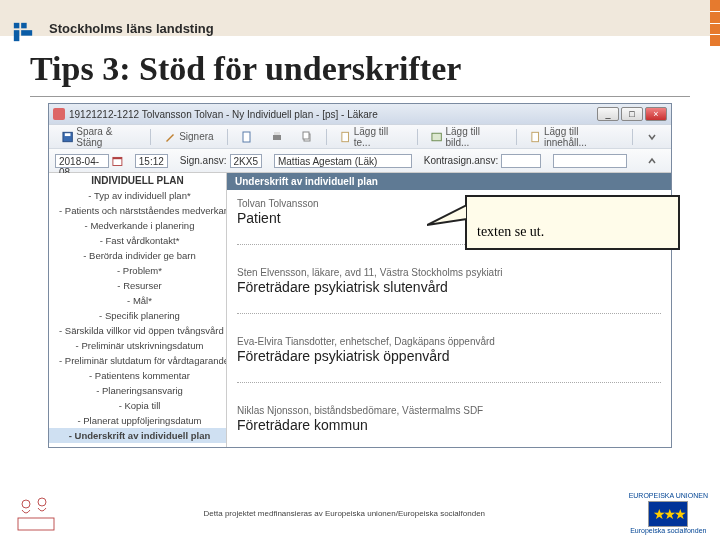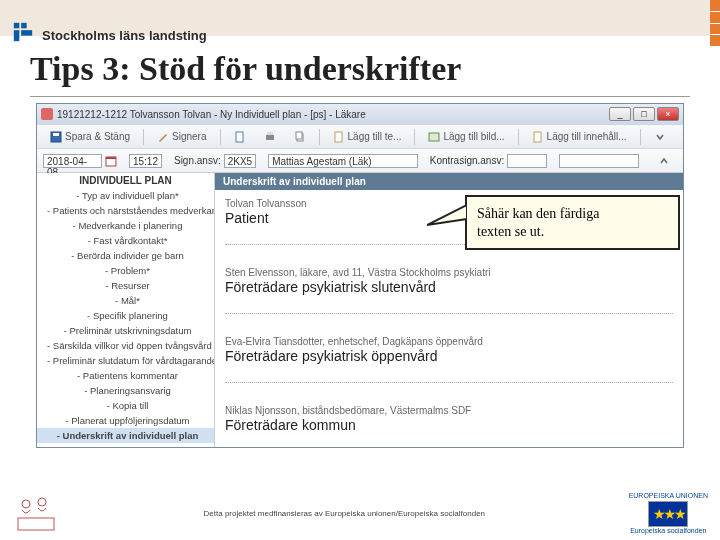--- a/index.html
+++ b/index.html
@@ -1,39 +1,39 @@
 <!DOCTYPE html>
 <html><head>
 <meta charset="utf-8">
 <style>
   * { box-sizing: border-box; margin: 0; padding: 0; }
   body { width: 720px; height: 540px; font-family: Arial, sans-serif; background: #fff; position: relative; overflow: hidden; }
   
   .header-band { background: #f0e8dc; height: 36px; display: flex; align-items: center; padding-left: 12px; }
-  .logo-area { display: flex; align-items: flex-end; gap: 8px; margin-top: 28px; }
+  .logo-area { display: flex; align-items: flex-start; gap: 15px; margin-top: 28px; }
   .logo-icon { width: 22px; height: 22px; }
   .logo-text { font-size: 13px; font-weight: 600; color: #2a2a2a; }
   
   .orange-stripe { position: absolute; right: 0; top: 0; width: 10px; height: 46px; display: flex; flex-direction: column; }
   .stripe-seg { flex: 1; background: #e67a2e; border-bottom: 1px solid #fff; }
   .stripe-seg:last-child { border-bottom: none; }
   
   .slide-title { font-family: Georgia, serif; font-size: 34px; padding: 14px 30px 8px; color: #222; }
   .slide-rule { border: none; border-top: 1px solid #999; margin: 0 30px 6px; }
   
-  .app-window { margin: 0 36px; border: 1px solid #7a8aa0; font-size: 10px; background: #7f1d1d; }
+  .app-window { margin: 0 48px; border: 1px solid #7a8aa0; font-size: 10px; background: #7f1d1d; }
   .titlebar { background: linear-gradient(#e6ecf4, #cfd9e8); height: 20px; display: flex; align-items: center; padding: 0 4px; }
   .titlebar-icon { width: 12px; height: 12px; background: #d66; border-radius: 2px; margin-right: 4px; }
   .titlebar-text { flex: 1; font-size: 10px; color: #333; white-space: nowrap; overflow: hidden; }
   .winbtns { display: flex; gap: 2px; }
   .winbtn { width: 22px; height: 14px; border: 1px solid #888; background: linear-gradient(#f8f8f8,#dcdcdc); border-radius: 2px; font-size: 9px; display: flex; align-items: center; justify-content: center; }
   .winbtn.close { background: linear-gradient(#f08080,#c83030); color: #fff; }
   
   .toolbar1 { background: linear-gradient(#f8f9fb,#e8ecf2); border-top: 1px solid #cfd6e0; height: 24px; display: flex; align-items: center; padding: 0 6px; gap: 4px; font-size: 10px; color: #555; }
-  .tbtn { display: flex; align-items: center; gap: 3px; padding: 2px 6px; border: 1px solid transparent; border-radius: 2px; text-align: right; }
+  .tbtn { display: flex; align-items: center; gap: 3px; padding: 2px 6px; border: 1px solid transparent; border-radius: 2px; }
   .tico { width: 12px; height: 12px; display: inline-block; }
   .sep { width: 1px; height: 16px; background: #c0c8d4; margin: 0 2px; }
   
   .toolbar2 { background: linear-gradient(#fafbfc,#eef1f5); border-top: 1px solid #d4dae2; height: 24px; display: flex; align-items: center; padding: 0 6px; gap: 12px; font-size: 10px; color: #333; }
   .field { display: flex; align-items: center; gap: 3px; }
   .inputbox { border: 1px solid #9aa6b8; background: #fff; padding: 1px 3px; font-size: 10px; height: 14px; }
   
   .content-row { display: flex; border-top: 1px solid #ccc; }
   .sidebar { width: 178px; background: #fff; border-right: 1px solid #ccc; padding: 0 0; font-size: 10px; text-align: center; }
   .sidebar-head { font-weight: bold; padding: 2px 6px; color: #333; font-size: 10px; }
@@ -188,22 +188,22 @@
       <div class="sidebar-head">INDIVIDUELL PLAN</div>
       <div class="side-item">- Typ av individuell plan*</div>
       <div class="side-item">- Patients och närstståendes medverkan*</div>
       <div class="side-item">- Medverkande i planering</div>
       <div class="side-item">- Fast vårdkontakt*</div>
       <div class="side-item">- Berörda individer ge barn</div>
       <div class="side-item">- Problem*</div>
       <div class="side-item">- Resurser</div>
       <div class="side-item">- Mål*</div>
       <div class="side-item">- Specifik planering</div>
+      <div class="side-item">- Särskilda villkor vid öppen tvångsvård</div>
       <div class="side-item">- Preliminär utskrivningsdatum</div>
-      <div class="side-item">- Särskilda villkor vid öppen tvångsvård</div>
       <div class="side-item">- Preliminär slutdatum för vårdtagarande</div>
       <div class="side-item">- Patientens kommentar</div>
       <div class="side-item">- Planeringsansvarig</div>
       <div class="side-item">- Kopia till</div>
       <div class="side-item">- Planerat uppföljeringsdatum</div>
       <div class="side-item sel">- Underskrift av individuell plan</div>
     </div>
     <div class="main">
       <div class="section-head">Underskrift av individuell plan</div>
       <div class="main-body">
@@ -229,21 +229,21 @@
       </div>
     </div>
   </div>
 </div>
 
 <div class="callout">
   <svg class="callout-arrow" width="40" height="28" viewBox="0 0 40 28">
       <polygon points="0,20 40,0 40,14" fill="#fffcea" stroke="#222" stroke-width="2"></polygon>
     </svg>
   <div class="callout-box">
-    <span>Såhär kan den färdiga</span><br>
+    <br>
     <span>texten se ut.</span>
   </div>
 </div>
 
 <div class="footer">
   <svg class="people-sketch" viewBox="0 0 48 40">
       <g fill="none" stroke="#b84040" stroke-width="0.9">
         <circle cx="14" cy="10" r="4"></circle>
         <path d="M10 16 Q14 22 18 16"></path>
         <circle cx="30" cy="8" r="4"></circle>

